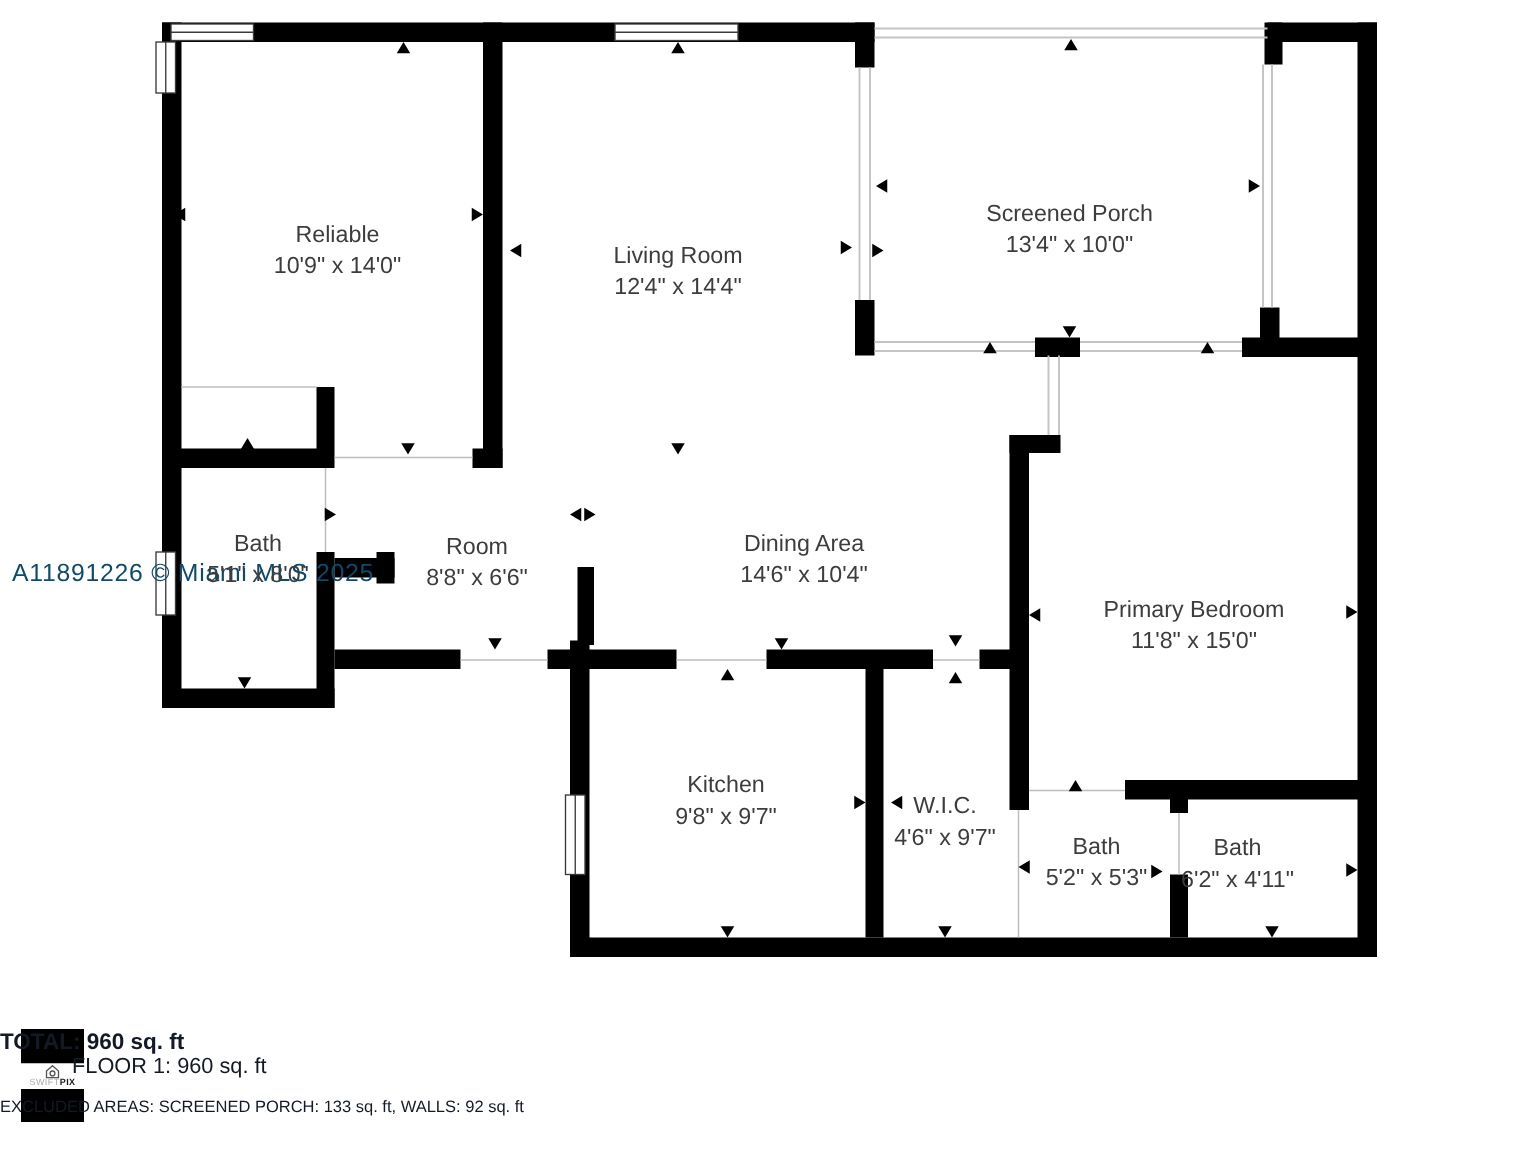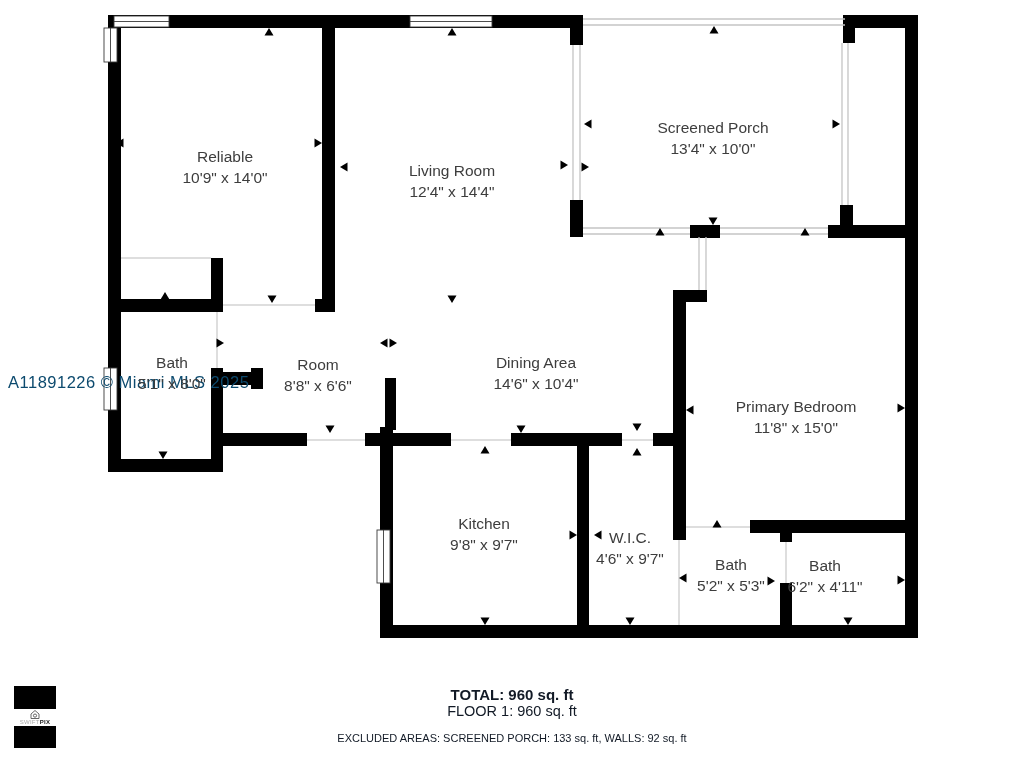--- a/index.html
+++ b/index.html
@@ -10,24 +10,24 @@
   #plan-svg{position:absolute;left:0;top:0;z-index:1;}
   .room{
     position:absolute;transform:translateX(-50%);text-align:center;
     color:#3d3d3d;font-size:15.5px;line-height:21px;white-space:nowrap;z-index:6;
   }
   .watermark{
     position:absolute;left:8px;top:373px;font-size:16.5px;letter-spacing:.5px;
     color:#0c4a6e;z-index:5;white-space:nowrap;
   }
   .footer{
-    position:absolute;left:0;right:0;top:687px;text-align:center;color:#121a26;z-index:6;
+    position:absolute;left:0;right:0;top:687px;color:#121a26;z-index:6;
   }
   .f-total{font-weight:bold;font-size:15px;line-height:16px;}
-  .f-floor{font-size:14.5px;line-height:15px;margin-top:1px;}
+  .f-floor{font-size:14.5px;line-height:15px;margin-top:1px;padding-left:48px;}
   .f-excluded{font-size:11px;line-height:15px;margin-top:12px;}
   .f-disclaimer{font-size:8px;margin-top:10px;color:#2b2b2b;}
   .logo{
     position:absolute;left:14px;top:686px;width:42px;z-index:6;text-align:center;
   }
   .logo .blk{width:42px;height:23px;background:#000;}
   .logo .band{width:42px;height:17px;background:#fff;display:flex;flex-direction:column;
     align-items:center;justify-content:center;}
   .logo .band svg{display:block;}
   .logo .brand{font-size:6px;line-height:6px;letter-spacing:.3px;white-space:nowrap;}
@@ -157,21 +157,21 @@
 <div class="watermark">A11891226 © Miami MLS 2025</div>
 
 <div class="room" style="left:225px;top:146px;">
   <div>Reliable</div>
   <div>10'9" x 14'0"</div>
 </div>
 <div class="room" style="left:452px;top:160px;text-align:center;">
   <div>Living Room</div>
   <div>12'4" x 14'4"</div>
 </div>
-<div class="room" style="left:713px;top:117px;">
+<div class="room" style="left:713px;top:132px;">
   <div>Screened Porch</div>
   <div>13'4" x 10'0"</div>
 </div>
 <div class="room" style="left:172px;top:352px;">
   <div>Bath</div>
   <div>5'1" x 8'0"</div>
 </div>
 <div class="room" style="left:318px;top:354px;">
   <div>Room</div>
   <div>8'8" x 6'6"</div>

